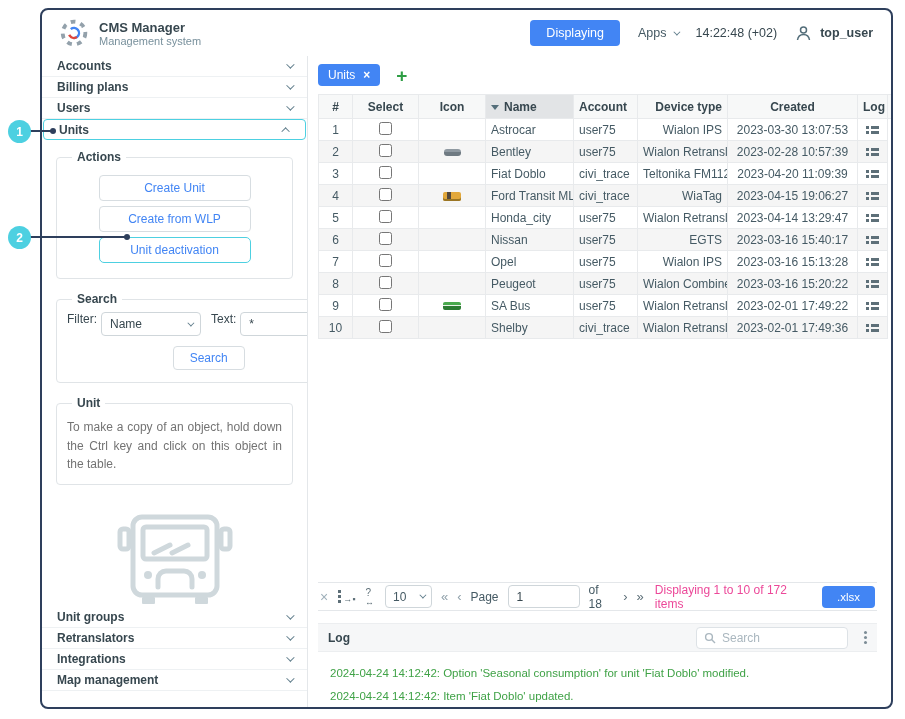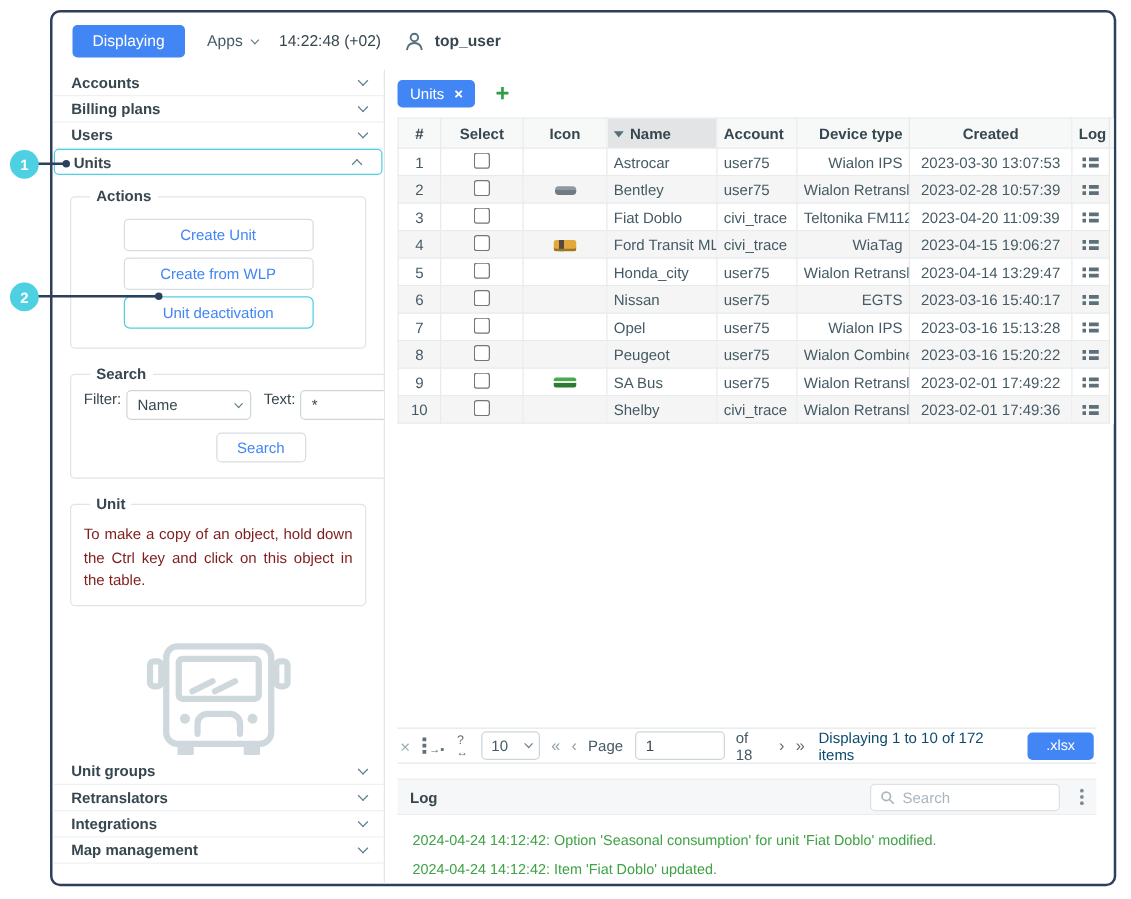--- a/index.html
+++ b/index.html
@@ -52,21 +52,21 @@
     color:#4285f4; font-size:12px; font-family:inherit; padding:5px 0; cursor:pointer; }
   .act-btn.hl { border:1.5px solid #4dd0e1; border-radius:5px; }
   .search-grid { display:flex; gap:10px; }
   .sg-col { display:flex; flex-direction:row; gap:4px; }
   .sg-col label { font-size:12px; color:#37474f; }
   .fake-select { width:100px; height:24px; border:1px solid #cfd6da; border-radius:4px; font-size:12px; color:#37474f;
     display:flex; align-items:center; justify-content:space-between; padding:0 8px; cursor:pointer; background:#fff; }
   .txt-input { width:110px; height:24px; border:1px solid #cfd6da; border-radius:4px; font-size:12px; color:#37474f; padding:0 8px; font-family:inherit; }
   .search-btn { display:block; margin:10px auto 2px; width:72px; background:#fff; border:1px solid #d7dde1; border-radius:4px;
     color:#4285f4; font-size:12px; font-family:inherit; padding:4px 0; cursor:pointer; }
-  .hint-text { font-size:12px; color:#7f1d1d; line-height:1.55; text-align:justify; padding-top:2px; }
+  .hint-text { font-size:12px; color:#737373; line-height:1.55; text-align:justify; padding-top:2px; }
   .bus-wrap { display:flex; justify-content:center; margin:26px 0 0 0; }
   .side-bottom { margin-top:auto; }
 
   
   .tabrow { height:26px; flex:none; display:flex; align-items:center; gap:16px; margin-bottom:6px; }
   .tab-active { background:#4285f4; color:#fff; font-size:12px; border-radius:4px; padding:4px 10px; display:flex; align-items:center; gap:8px; cursor:pointer; }
   .tab-close { font-size:12px; font-weight:bold; cursor:pointer; line-height:1; }
   .tab-add { color:#2e9e44; font-size:19px; font-weight:bold; line-height:1; cursor:pointer; }
 
   
@@ -122,21 +122,21 @@
   .pg-colsico i:nth-child(1){top:0;} .pg-colsico i:nth-child(2){top:5px;} .pg-colsico i:nth-child(3){top:10px;}
   .pg-colsico .arrowbox { position:absolute; left:6px; top:4px; font-size:9px; color:#5d6f78; }
   .pg-q { position:relative; width:15px; height:15px; cursor:pointer; color:#5d6f78; font-size:10px; text-align:center; }
   .pg-q .qm { position:absolute; top:-2px; left:4px; }
   .pg-q .lr { position:absolute; bottom:-3px; left:0; width:15px; letter-spacing:-1px; font-size:9px; }
   .pg-size { width:48px; height:23px; border:1px solid #cfd6da; border-radius:4px; display:flex; align-items:center;
     justify-content:space-between; padding:0 7px; cursor:pointer; background:#fff; }
   .pg-nav { color:#8fa0aa; font-size:13px; cursor:pointer; }
   .pg-nav.on { color:#5d6f78; }
   .pg-input { width:72px; height:23px; border:1px solid #cfd6da; border-radius:4px; font-size:12px; color:#37474f; padding:0 8px; font-family:inherit; }
-  .pg-display { margin-left:2px; color:#0c4a6e; }
+  .pg-display { margin-left:2px; color:#ec4899; }
   .btn-xlsx { margin-left:auto; background:#4285f4; color:#fff; border:none; border-radius:4px; padding:5px 15px; font-size:11.5px; font-family:inherit; cursor:pointer; }
 
   
   .logpanel { margin-top:12px; flex:none; }
   .loghdr { height:29px; background:#f6f7f8; border:1px solid #eceef0; border-left:none; border-right:none;
     display:flex; align-items:center; padding:0 10px; }
   .loghdr .title { font-size:12px; font-weight:bold; color:#37474f; }
   .logsearch { margin-left:auto; margin-right:16px; width:152px; height:22px; background:#fff; border:1px solid #dde2e6; border-radius:4px;
     display:flex; align-items:center; gap:6px; padding:0 7px; }
   .logsearch input { border:none; outline:none; width:110px; font-size:12px; color:#455a64; font-family:inherit; }
@@ -148,20 +148,34 @@
 <body>
 
 <div class="step-badge" id="badge-1">1</div>
 <div class="step-line" id="line-1"></div>
 <div class="step-badge" id="badge-2">2</div>
 <div class="step-line" id="line-2"></div>
 
 <div class="app">
 
   <div class="hdr">
+    <div class="brand">
+      <div class="gear-wrap">
+        <svg width="32" height="32" viewBox="0 0 32 32">
+          <circle cx="16" cy="16" r="11" fill="none" stroke="#93a1ab" stroke-width="4.5" stroke-dasharray="4.6 5.06"></circle>
+          <circle cx="16" cy="16" r="9.5" fill="#fff"></circle>
+          <circle cx="16" cy="16" r="5" fill="none" stroke="#4285f4" stroke-width="2.4" stroke-dasharray="19 12.4" transform="rotate(-130 16 16)"></circle>
+          <circle cx="16" cy="16" r="5" fill="none" stroke="#e0453a" stroke-width="2.4" stroke-dasharray="9 22.4" transform="rotate(55 16 16)"></circle>
+        </svg>
+      </div>
+      <div class="brand-txt">
+        <div class="t1">CMS Manager</div>
+        <div class="t2">Management system</div>
+      </div>
+    </div>
     <div class="hdr-right">
       <button class="btn-dashboard">Displaying</button>
       <div class="apps">
         <span>Apps</span>
         <span class="chev down sm"></span>
       </div>
       <div class="clock">14:22:48 (+02)</div>
       <div class="user">
         <svg width="17" height="17" viewBox="0 0 17 17">
           <circle cx="8.5" cy="5" r="3" fill="none" stroke="#546e7a" stroke-width="1.5"></circle>

